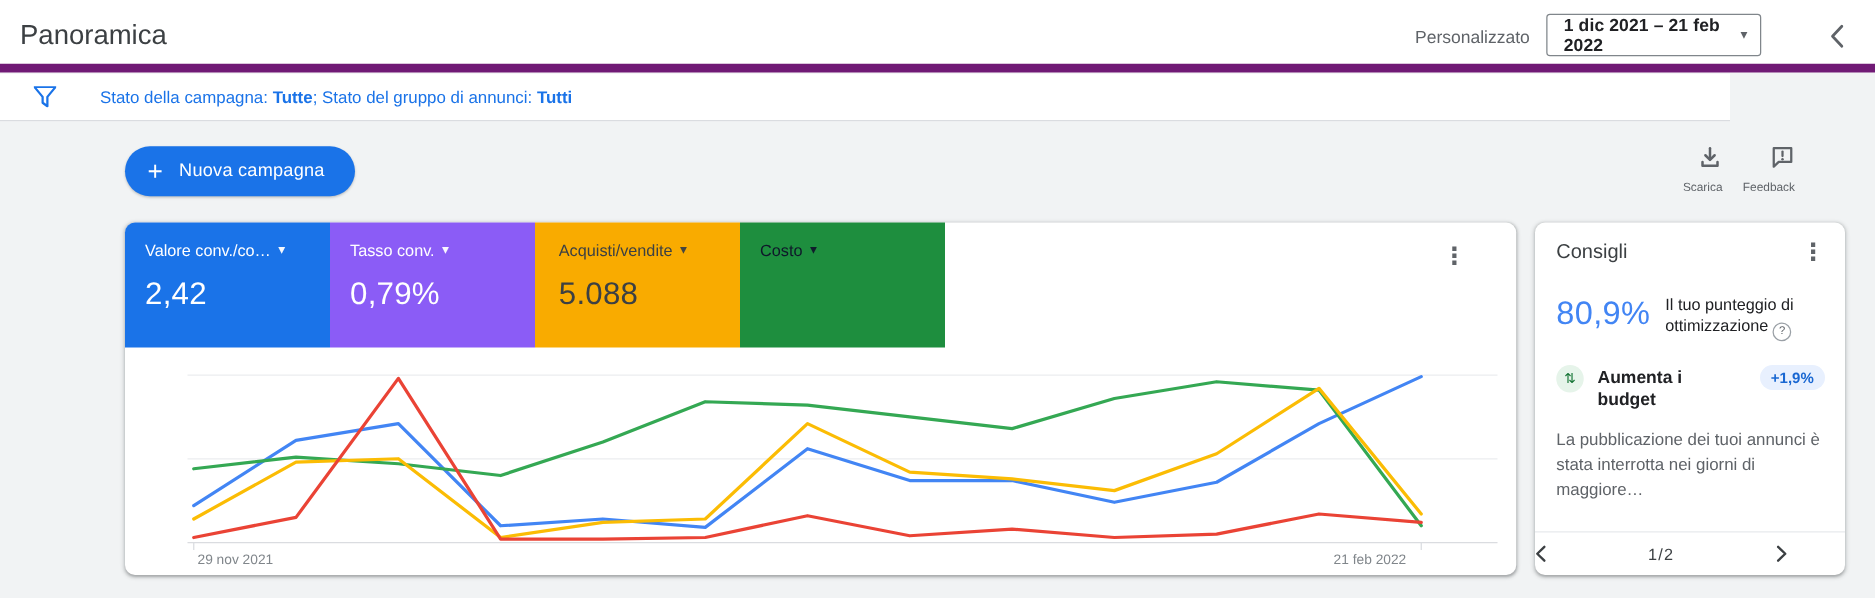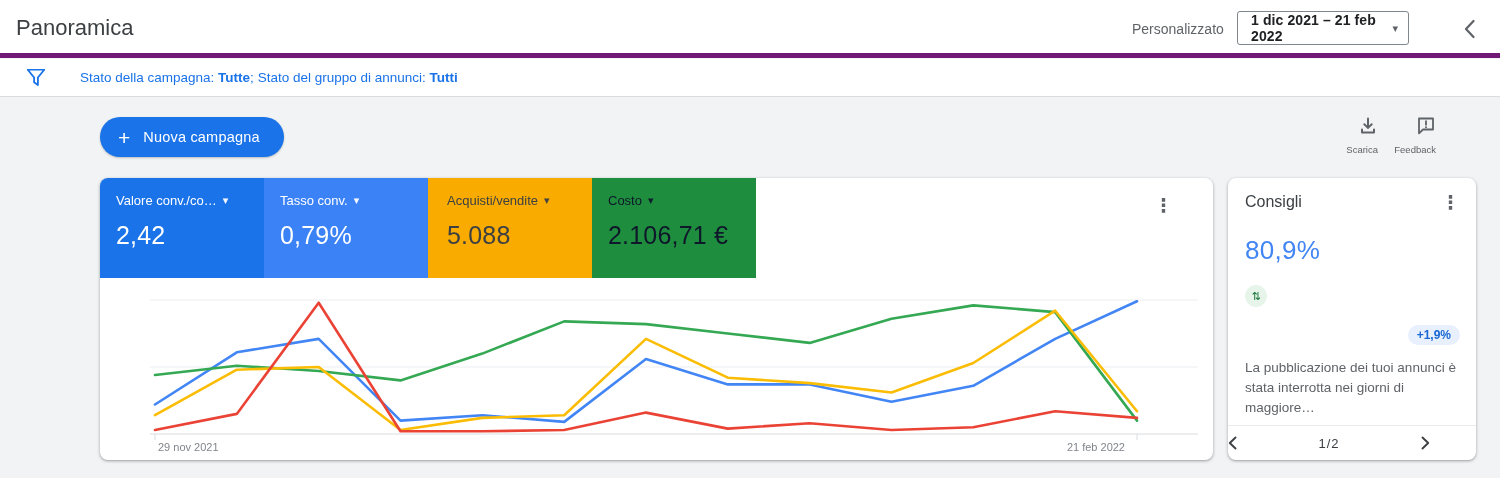--- a/index.html
+++ b/index.html
@@ -2,33 +2,33 @@
 <html><head>
 <meta charset="utf-8">
 <style>
   html,body{margin:0;padding:0;}
   body{width:1500px;height:478px;overflow:hidden;background:#f1f3f4;
        font-family:"Liberation Sans","DejaVu Sans",sans-serif;color:#3c4043;}
   .screen{position:relative;width:1500px;height:478px;}
 
   
   .header{position:absolute;left:0;top:0;width:1500px;height:58px;background:#fff;
-          border-bottom:5px solid #701a75;box-sizing:border-box;}
+          border-bottom:7px solid #701a75;box-sizing:border-box;}
   .page-title{position:absolute;left:16px;top:15px;font-size:22px;color:#3c4043;}
   .date-preset{position:absolute;left:1132px;top:21px;font-size:14px;color:#5f6368;}
   .date-box{position:absolute;left:1237px;top:11px;width:172px;height:34px;box-sizing:border-box;
             border:1px solid #80868b;border-radius:3px;display:flex;align-items:center;
             justify-content:space-between;padding:0 10px 0 13px;background:#fff;cursor:pointer;}
   .date-box .val{font-size:14px;font-weight:700;color:#202124;letter-spacing:.1px;}
   .caret{color:#5f6368;font-size:11px;line-height:1;}
   .collapse-btn{position:absolute;left:1452px;top:15px;width:34px;height:28px;display:flex;
                 align-items:center;justify-content:center;cursor:pointer;}
 
   
-  .filterbar{position:absolute;left:0;top:59px;width:1500px;height:38px;background:#fff;
+  .filterbar{position:absolute;left:0;top:59px;width:1384px;height:38px;background:#fff;
              border-bottom:1px solid #dadce0;box-sizing:border-box;}
   .funnel{position:absolute;left:27px;top:10px;}
   .filter-text{position:absolute;left:80px;top:0;height:38px;line-height:38px;
                font-size:13.5px;color:#1a73e8;cursor:pointer;}
   .filter-text b{font-weight:700;}
   .add-filter{position:absolute;left:487px;top:0;height:38px;line-height:38px;
               font-size:13.5px;color:#3c4043;cursor:pointer;}
 
   
   .new-campaign{position:absolute;left:100px;top:117px;height:40px;border-radius:20px;
@@ -66,21 +66,21 @@
   .score-lbl{width:104px;margin-left:12px;font-size:13px;line-height:1.32;color:#202124;}
   .help{display:inline-flex;align-items:center;justify-content:center;width:13px;height:13px;
         border:1px solid #9aa0a6;border-radius:50%;font-size:9px;color:#5f6368;
         vertical-align:-2px;cursor:pointer;}
   .rec-item{display:flex;margin-top:19px;align-items:flex-start;cursor:pointer;}
   .rec-ic{width:22px;height:22px;border-radius:50%;background:#e6f4ea;color:#137333;
           display:flex;align-items:center;justify-content:center;font-size:11px;flex:none;
           font-family:"DejaVu Sans",sans-serif;}
   .rec-item-title{width:92px;margin-left:11px;font-size:14px;font-weight:700;color:#202124;line-height:1.35;}
   .uplift{margin-left:auto;background:#e8f0fe;color:#1967d2;font-size:12px;font-weight:700;
-          padding:3px 9px;border-radius:11px;height:fit-content;margin-top:40px;}
+          padding:3px 9px;border-radius:11px;height:fit-content;}
   .rec-desc{margin-top:13px;font-size:13.5px;color:#5f6368;line-height:1.48;}
   .rec-footer{position:absolute;left:0;right:0;bottom:0;height:34px;border-top:1px solid #e8eaed;
               display:flex;align-items:center;justify-content:space-between;gap:9px;padding-right:46px;}
   .pg-btn{display:flex;align-items:center;cursor:pointer;}
   .pg-text{font-size:13px;color:#3c4043;letter-spacing:1px;}
 </style>
 </head>
 <body>
 
 <div class="screen">
@@ -143,55 +143,56 @@
         <text x="1025" y="273" fill="#80868b" font-size="11" text-anchor="end">21 feb 2022</text>
       </svg>
     <div class="tabs">
       <div class="metric-tab" style="background: rgb(26, 115, 232); color: rgb(255, 255, 255);">
         <div class="mlbl">
             <span>Valore conv./co…</span>
             <span class="caret">▾</span>
           </div>
         <div class="mval">2,42</div>
       </div>
-      <div class="metric-tab" style="background: #3b82f6; color: rgb(255, 255, 255);">
+      <div class="metric-tab" style="background: #8b5cf6; color: rgb(255, 255, 255);">
         <div class="mlbl">
             <span>Tasso conv.</span>
             <span class="caret">▾</span>
           </div>
         <div class="mval">0,79%</div>
       </div>
       <div class="metric-tab" style="background: rgb(249, 171, 0); color: rgb(60, 64, 67); padding-left: 19px;">
         <div class="mlbl">
             <span>Acquisti/vendite</span>
             <span class="caret">▾</span>
           </div>
         <div class="mval">5.088</div>
       </div>
       <div class="metric-tab" style="background: rgb(30, 142, 62); color: #0f172a;">
         <div class="mlbl">
             <span>Costo</span>
             <span class="caret">▾</span>
           </div>
-        <div class="mval">2.106,71 €</div>
       </div>
     </div>
     <div class="kebab chart-kebab">⋮</div>
   </div>
 
   <div class="card rec-card">
     <div class="rec-head">
       <span class="rec-title">Consigli</span>
       <span class="kebab">⋮</span>
     </div>
     <div class="score-row">
       <span class="score-val">80,9%</span>
+      <span class="score-lbl"><span>Il tuo punteggio di ottimizzazione</span> <span class="help">?</span></span>
     </div>
     <div class="rec-item">
       <span class="rec-ic">⇅</span>
+      <span class="rec-item-title">Aumenta i budget</span>
       <span class="uplift">+1,9%</span>
     </div>
     <div class="rec-desc">La pubblicazione dei tuoi annunci è stata interrotta nei giorni di maggiore…</div>
     <div class="rec-footer">
       <span class="pg-btn">
         <svg width="9" height="14" viewBox="0 0 9 14">
           <polyline points="7.5,1.5 1.8,7 7.5,12.5" fill="none" stroke="#3c4043" stroke-width="1.9" stroke-linecap="round" stroke-linejoin="round"></polyline>
         </svg>
       </span>
       <span class="pg-text">1/2</span>

